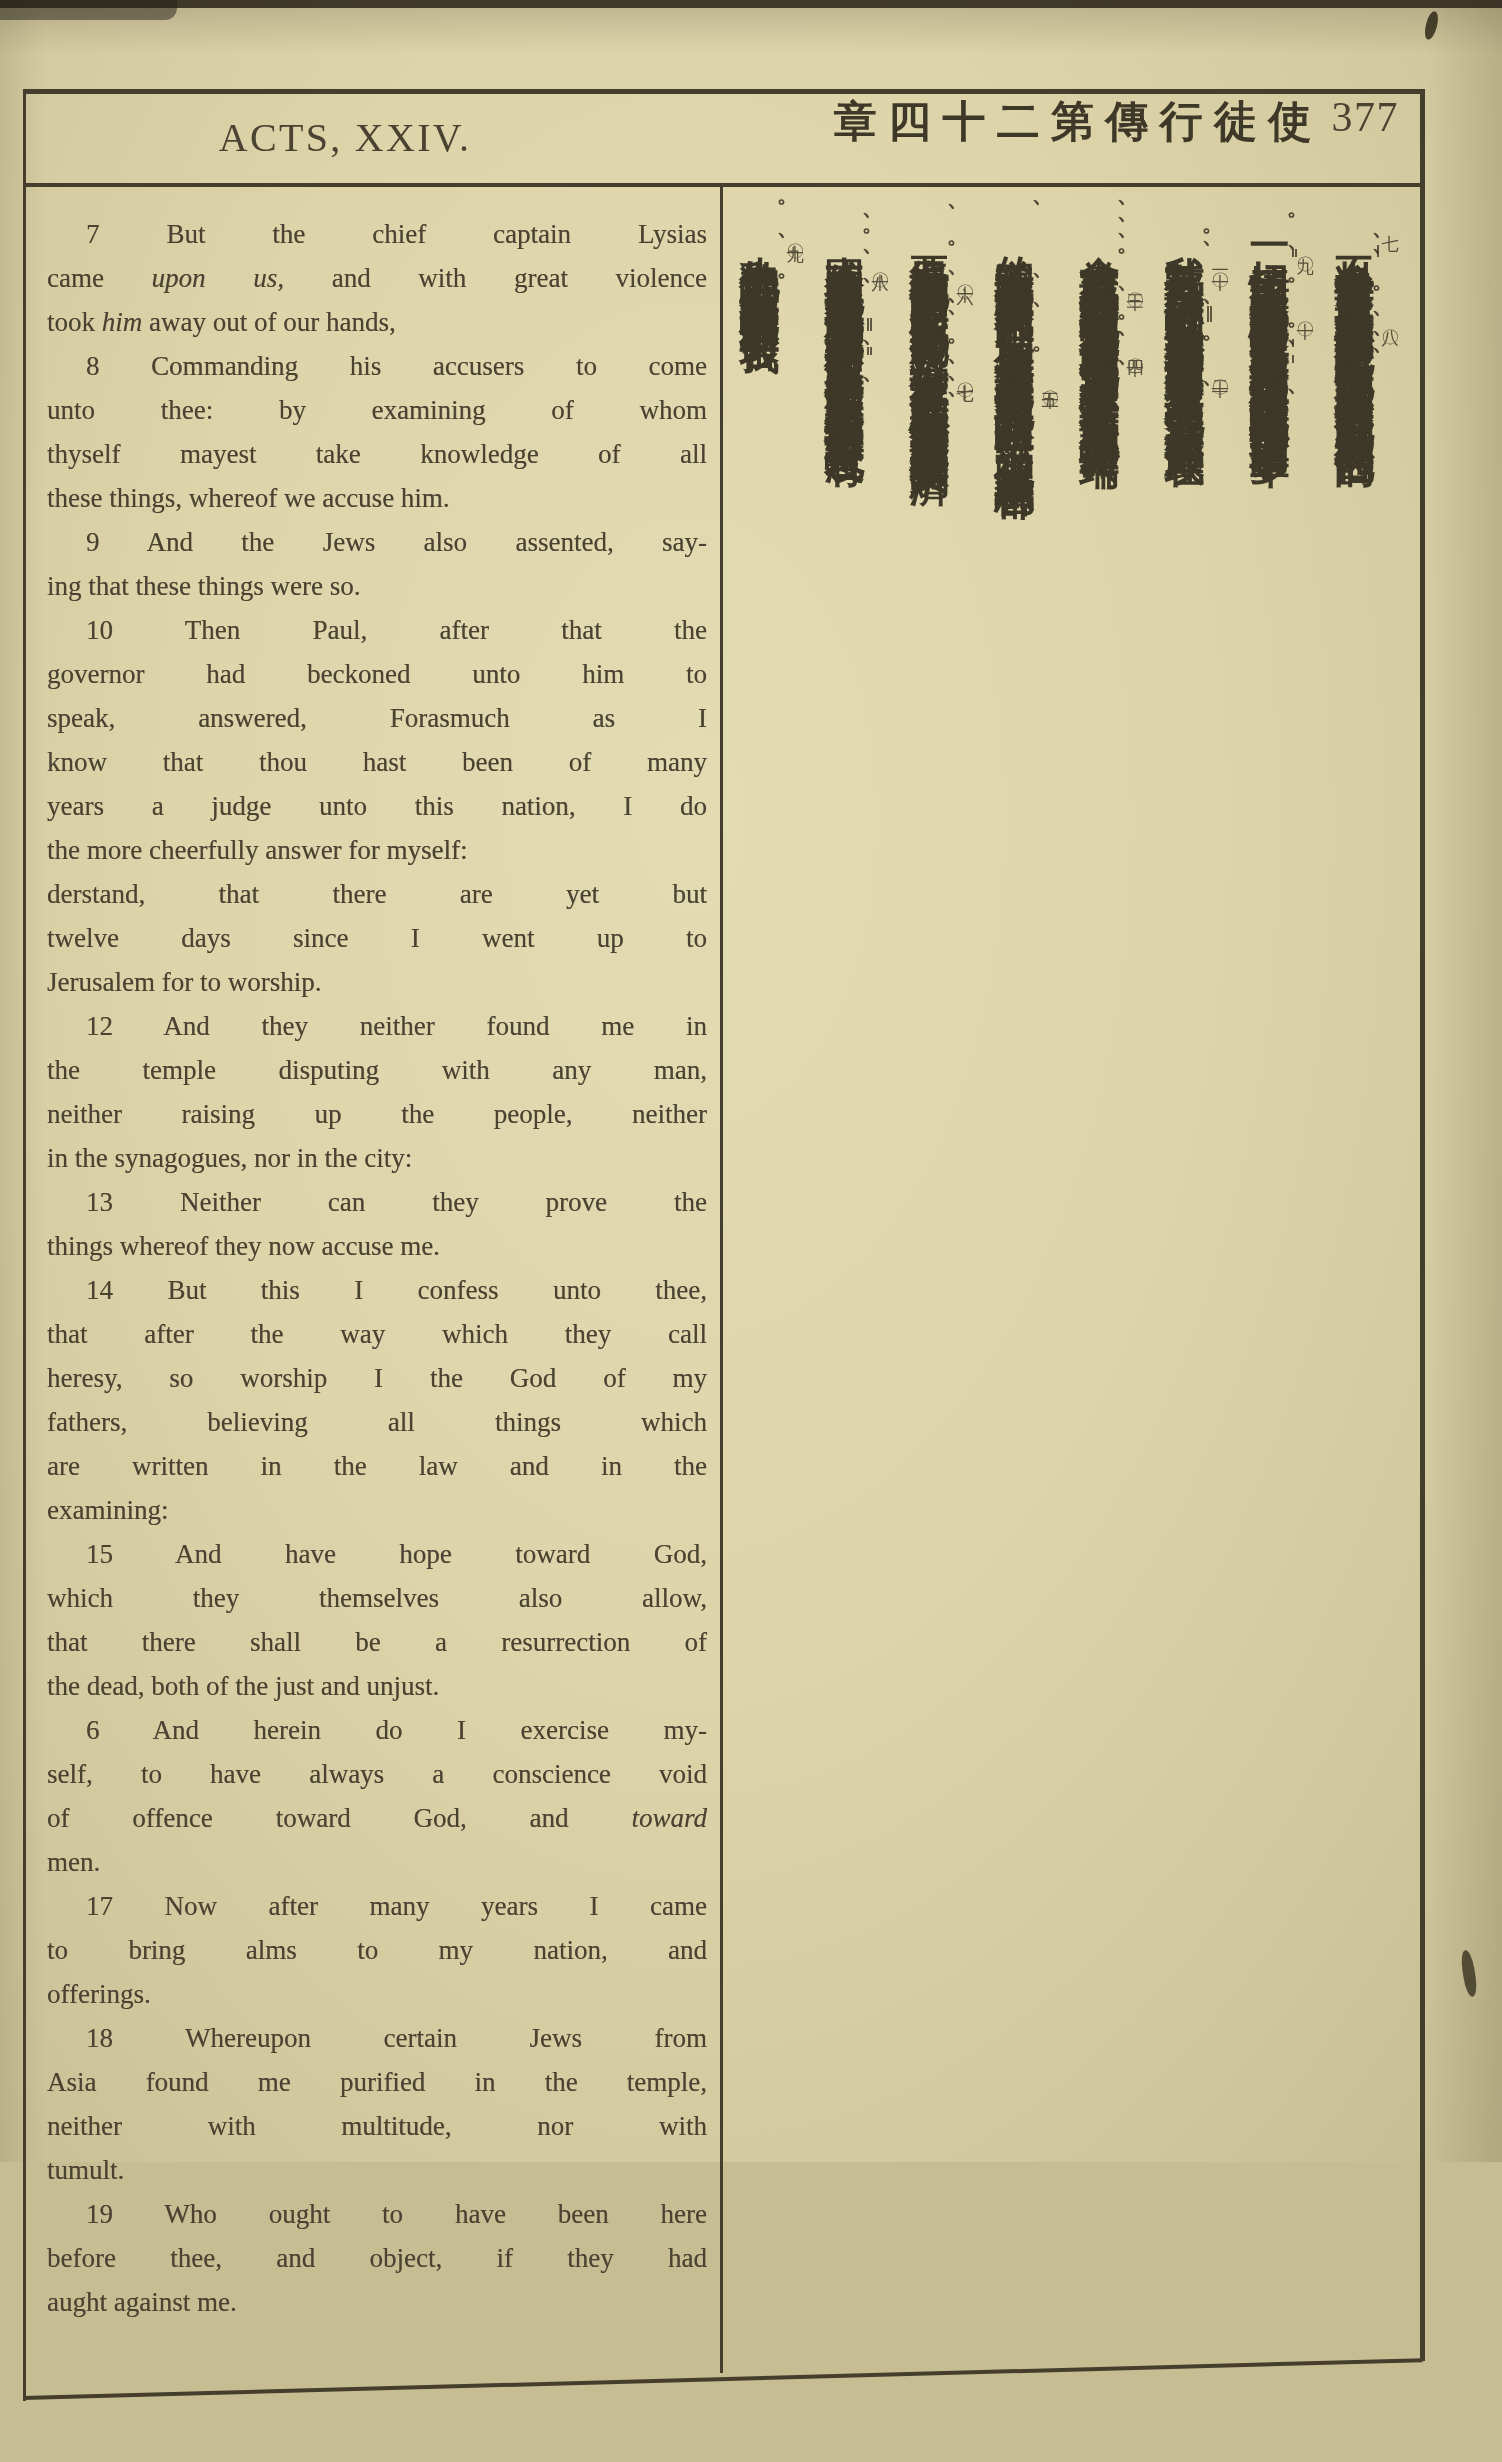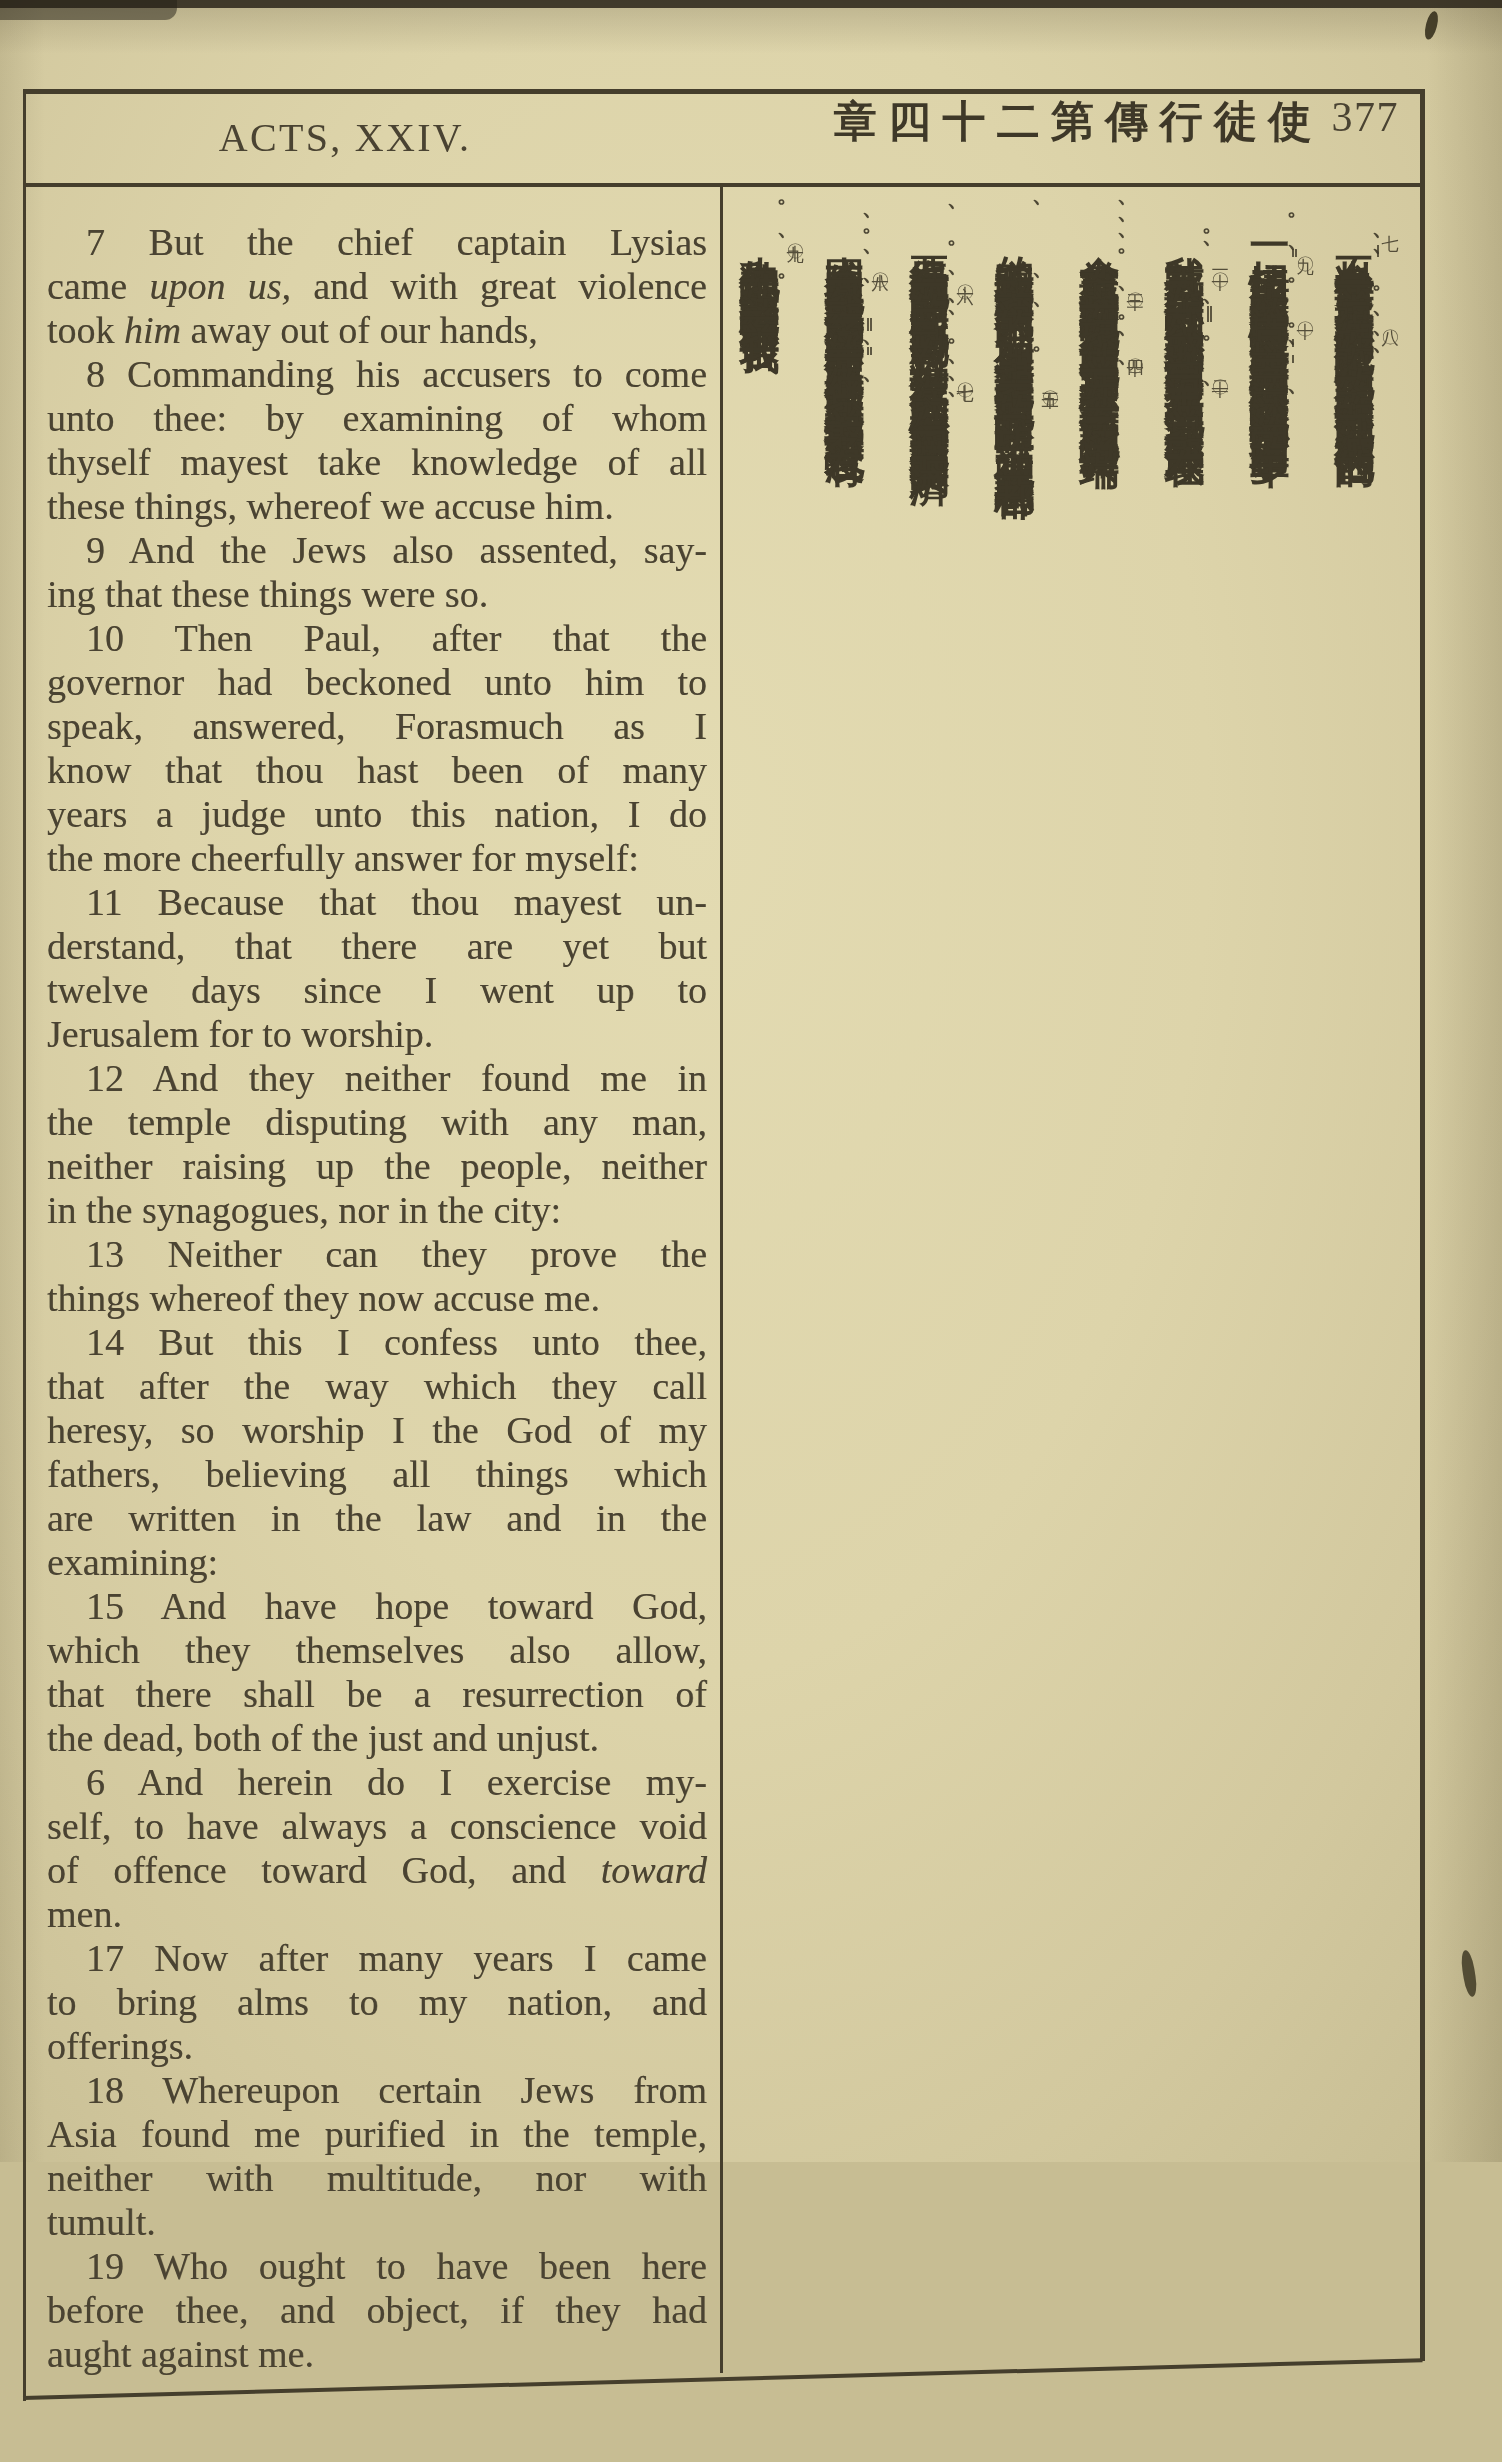--- a/index.html
+++ b/index.html
@@ -27,21 +27,21 @@
   .f-bottom{left:22.5px;top:2396px;width:1400px;height:3.8px;transform-origin:0 50%;transform:rotate(-1.55deg);}
   .f-center{left:720px;top:186px;width:3px;height:2187px;}
   
   .header{position:absolute;left:22.5px;top:93px;width:1402px;height:89px;display:flex;}
   .header-left{flex:1;display:flex;align-items:center;justify-content:center;}
   .header-left span{font-size:40px;letter-spacing:2.3px;transform:translateX(-28.5px);color:var(--ink);}
   .header-right{width:700px;display:flex;align-items:flex-start;justify-content:flex-end;}
   .cjk-title{font-family:serif;font-size:43px;font-weight:600;letter-spacing:11.3px;color:var(--cjk-ink);white-space:nowrap;}
   .pageno{font-size:42px;margin:0 25.5px 0 9px;color:var(--ink);letter-spacing:1.5px;}
   
-  .english{position:absolute;left:47px;top:220px;width:660px;font-size:38px;line-height:44px;
+  .english{position:absolute;left:47px;top:212px;width:660px;font-size:27px;line-height:44px;
     color:var(--ink);text-shadow:0.3px 0.3px 0.5px rgba(58,50,32,.45);}
   .eline{text-align:justify;text-align-last:justify;height:44px;white-space:normal;}
   .eline.ind{text-indent:39px;}
   .eline.last{text-align-last:left;}
   
   .chinese{position:absolute;left:723px;top:183px;width:697px;height:2193px;box-sizing:border-box;
     padding:41px 42px 0 0;writing-mode:vertical-rl;text-orientation:mixed;
     font-family:serif;font-weight:600;font-size:40px;line-height:47px;letter-spacing:4.1px;
     color:var(--cjk-ink);}
   .ccol{margin-left:38px;}
@@ -89,21 +89,20 @@
       <div class="eline">thyself mayest take knowledge of all</div>
       <div class="eline last">these things, whereof we accuse him.</div>
       <div class="eline ind">9 And the Jews also assented, say-</div>
       <div class="eline last">ing that these things were so.</div>
       <div class="eline ind">10 Then Paul, after that the</div>
       <div class="eline">governor had beckoned unto him to</div>
       <div class="eline">speak, answered, Forasmuch as I</div>
       <div class="eline">know that thou hast been of many</div>
       <div class="eline">years a judge unto this nation, I do</div>
       <div class="eline last">the more cheerfully answer for myself:</div>
-      <div class="eline ind">11 Because that thou mayest un-</div>
       <div class="eline">derstand, that there are yet but</div>
       <div class="eline">twelve days since I went up to</div>
       <div class="eline last">Jerusalem for to worship.</div>
       <div class="eline ind">12 And they neither found me in</div>
       <div class="eline">the temple disputing with any man,</div>
       <div class="eline">neither raising up the people, neither</div>
       <div class="eline last">in the synagogues, nor in the city:</div>
       <div class="eline ind">13 Neither can they prove the</div>
       <div class="eline last">things whereof they now accuse me.</div>
       <div class="eline ind">14 But this I confess unto thee,</div>

